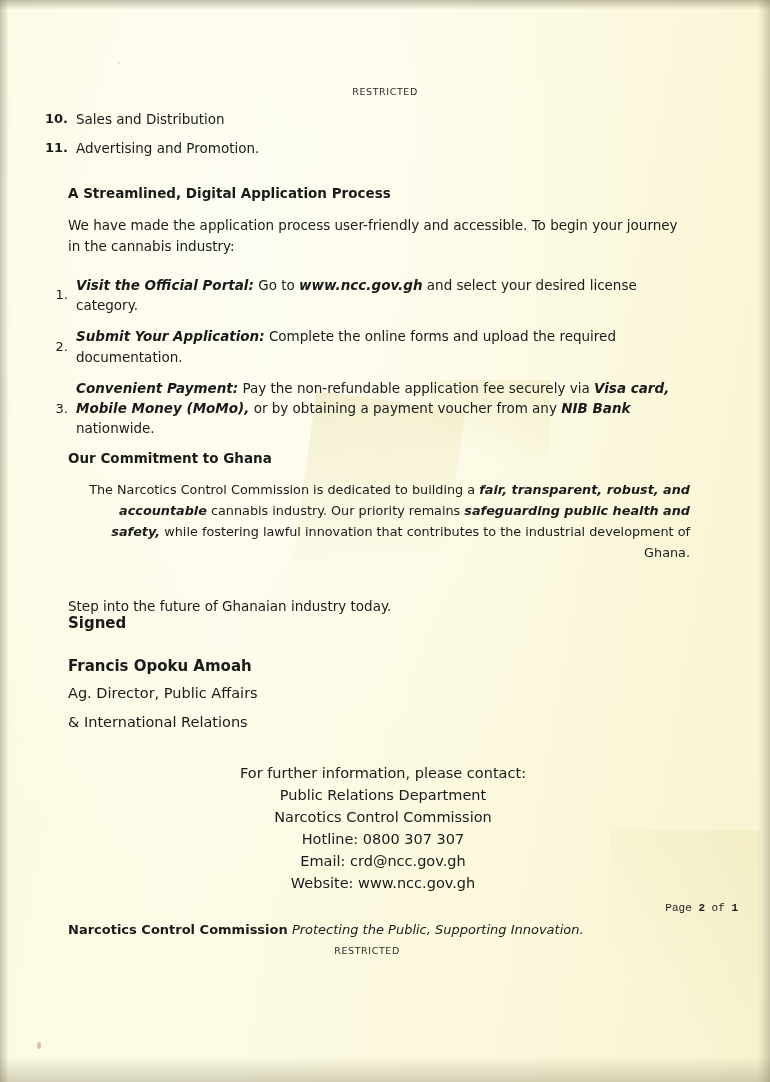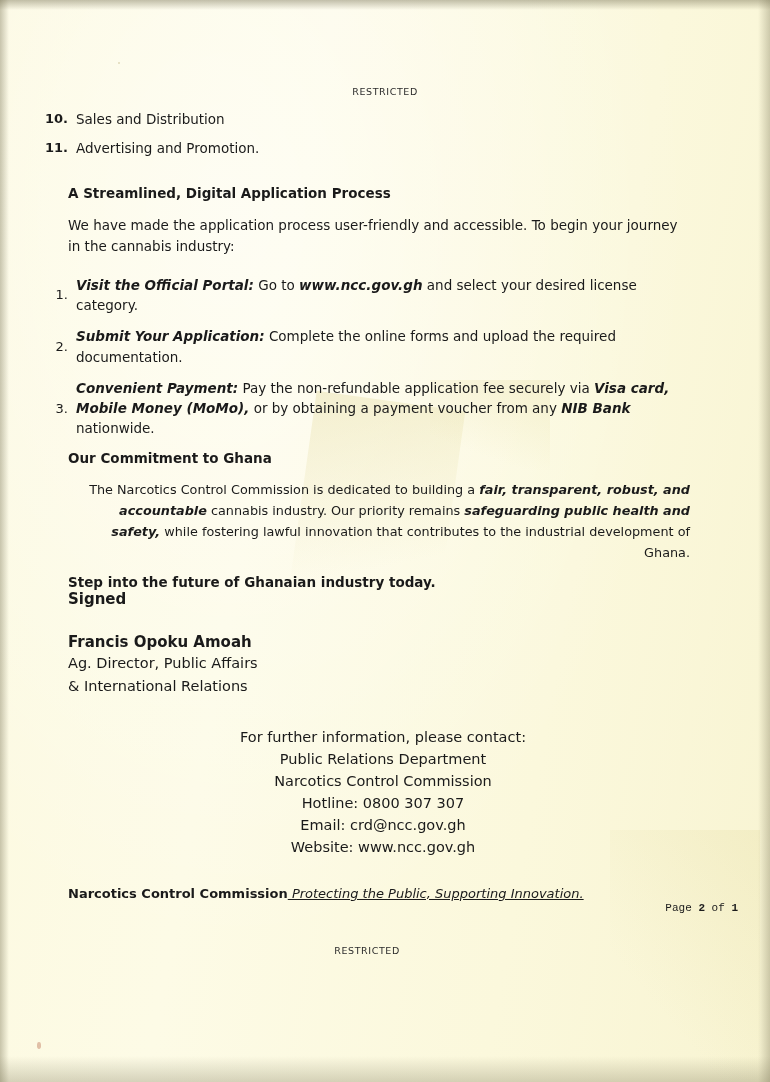--- a/index.html
+++ b/index.html
@@ -162,56 +162,56 @@
   .commit-para {
     margin-left: 30px;
     margin-top: 13px;
     font-size: 12.8px;
     line-height: 1.65;
     width: 622px;
     text-align: right;
   }
   .step-into {
     margin-left: 30px;
-    margin-top: 11px;
-    font-weight: bold;
+    margin-top: 35px;
+    font-weight: normal;
     font-size: 13.5px;
   }
 
   .signed {
     margin-left: 30px;
     font-weight: bold;
     font-size: 15px;
   }
   .signer-name {
     margin-left: 30px;
     margin-top: 25px;
     font-weight: bold;
     font-size: 15px;
   }
   .signer-role {
     margin-left: 30px;
-    margin-top: 2px;
+    margin-top: 8px;
     font-size: 14.5px;
     line-height: 1.42;
   }
   .contact {
     margin-left: 30px;
     margin-top: 30px;
     font-size: 14.5px;
     line-height: 1.52;
     text-align: center;
   }
   .tagline {
     margin-left: 30px;
     margin-top: 27px;
     font-size: 13px;
   }
   .tagline b { font-weight: bold; }
-  .tagline i { font-style: italic; text-decoration: underline; }
+  .tagline i { font-style: italic; }
 
   b.strong { font-weight: bold; font-style: italic; }
 </style>
 </head>
 <body>
 
 <div class="page">
   <div class="blotch blotch-1"></div>
   <div class="blotch blotch-2"></div>
   <div class="blotch blotch-3"></div>

